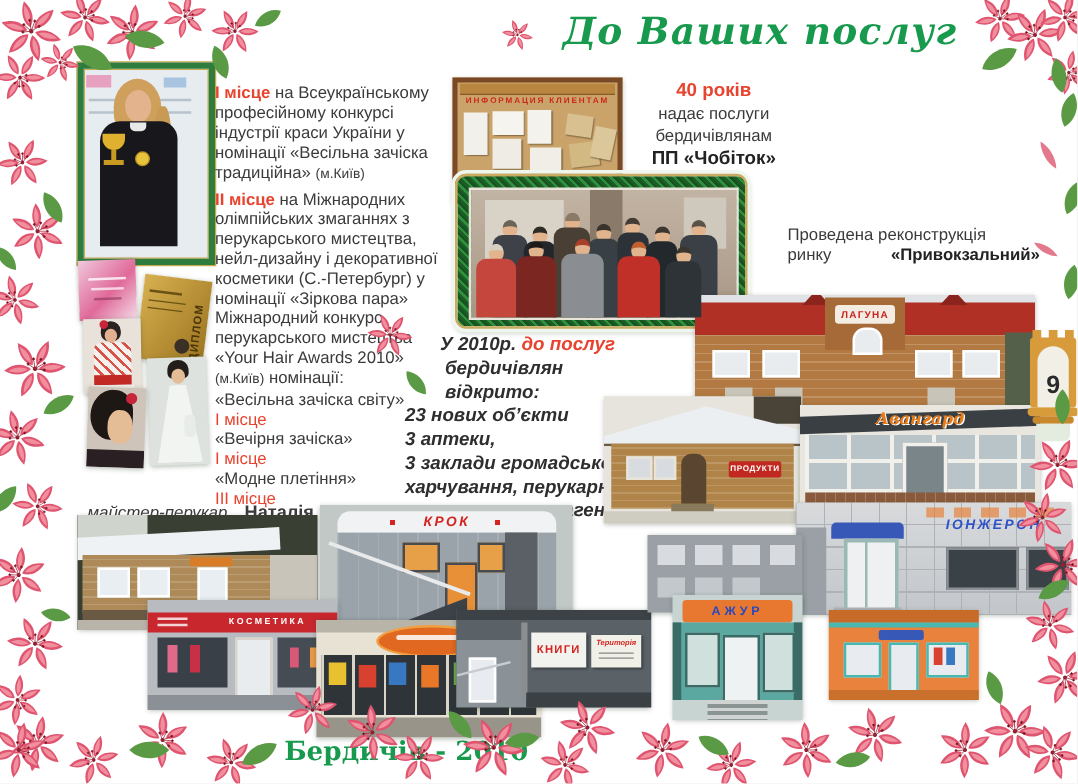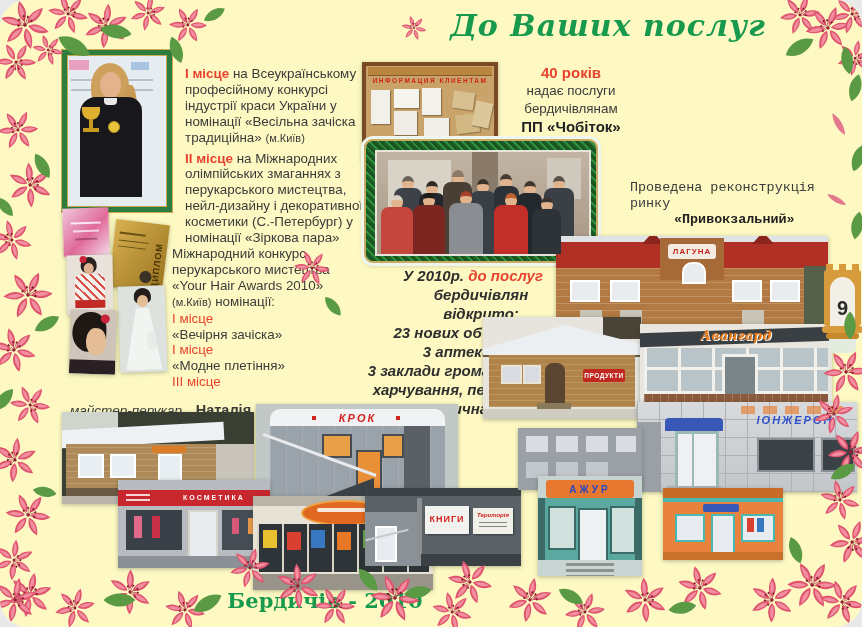--- a/index.html
+++ b/index.html
@@ -1,17 +1,17 @@
 <!DOCTYPE html>
 <html><head>
 <meta charset="utf-8">
 <style>
   html,body{margin:0;padding:0;background:#e9e9e9;}
-  .page{position:relative;width:862px;height:627px;background:#fef9c3;overflow:hidden;
-        font-family:"Liberation Sans",sans-serif;color:#3b3b3b;border-radius:27px;}
+  .page{position:relative;width:862px;height:627px;background:#ffffff;overflow:hidden;
+        font-family:"Liberation Sans",sans-serif;color:#3b3b3b;}
   .abs{position:absolute;}
   .photo{position:absolute;box-shadow:0 1px 4px rgba(40,60,40,.35);overflow:hidden;}
   .ph{position:absolute;}
   .red{color:#e8432e;}
   .bold{font-weight:bold;}
   .ital{font-style:italic;}
   .small{font-size:11px;}
   .title{position:absolute;left:418px;top:8px;width:380px;text-align:center;
          font-family:"DejaVu Serif",serif;font-style:italic;font-weight:bold;
          font-size:30px;color:#189a4e;letter-spacing:1px;}
@@ -92,36 +92,37 @@
     <div class="ph" style="left:28px;top:46px;width:9px;height:18px;background:#e8ece8;border-radius:4px;"></div>
   </div>
 
   <div class="photo" style="left:70px;top:310px;width:46px;height:64px;transform:rotate(2deg);background:#cfc4ba;">
     <div class="ph" style="left:2px;top:2px;width:34px;height:40px;background:#1e1815;border-radius:55% 45% 40% 50%;"></div>
     <div class="ph" style="left:30px;top:4px;width:9px;height:9px;background:#c8253a;border-radius:50%;"></div>
     <div class="ph" style="left:16px;top:18px;width:20px;height:27px;background:#e4bc96;border-radius:45%;"></div>
     <div class="ph" style="left:0;top:50px;width:46px;height:14px;background:#2a2024;"></div>
   </div>
 
-  <div class="txt" style="left:172px;top:66px;width:192px;margin-left:13px;">
+  <div class="txt" style="left:172px;top:66px;width:192px;">
     <span class="red bold">І місце</span>
     <span>на Всеукраїнському професійному конкурсі індустрії краси України у номінації «Весільна зачіска традиційна»</span>
     <span class="small">(м.Київ)</span>
     <div style="margin-top:4px;">
       <span class="red bold">ІІ місце</span>
       <span>на Міжнародних олімпійських змаганнях з перукарського мистецтва, нейл-дизайну і декоративної косметики (С.-Петербург) у номінації «Зіркова пара»</span>
     </div>
   </div>
 
   <div class="txt" style="left:172px;top:246px;width:172px;">
     <span>Міжнародний конкурс перукарського мистецтва «Your Hair Awards 2010»</span>
     <div>
       <span class="small">(м.Київ)</span>
       <span>номінації:</span>
     </div>
+    <div>«Весільна зачіска світу»</div>
     <div class="red">І місце</div>
     <div>«Вечірня зачіска»</div>
     <div class="red">І місце</div>
     <div>«Модне плетіння»</div>
     <div class="red">ІІІ місце</div>
   </div>
 
   <div class="abs" style="left:70px;top:402px;font-size:13.5px;">
     <span class="ital">майстер-перукар</span>
     <span class="bold" style="font-size:14.5px;margin-left:10px;">Наталія Крилик</span>
@@ -198,21 +199,21 @@
   </div>
 
   <div class="abs" style="left:495px;top:64px;width:152px;text-align:center;font-size:13.4px;line-height:18px;">
     <div class="red bold" style="font-size:15px;">40 років</div>
     <div>надає послуги</div>
     <div>бердичівлянам</div>
     <div class="bold" style="font-size:15px;color:#222;">ПП «Чобіток»</div>
   </div>
 
 
-  <div class="txt" style="left:630px;top:180px;width:205px;font-family:Liberation Mono, monospace;">
+  <div class="txt" style="left:630px;top:180px;width:205px;">
     <div>Проведена реконструкція</div>
     <div>
       <span>ринку</span>
       <span class="bold" style="color:#222;margin-left:44px;">«Привокзальний»</span>
     </div>
   </div>
 
   <div class="photo" style="left:556px;top:236px;width:272px;height:96px;background:#dfe3e6;">
     <div class="ph" style="left:0;top:6px;width:272px;height:26px;background:#b03026;"></div>
     <div class="ph" style="left:86px;top:-4px;width:0;height:0;border-left:11px solid transparent;border-right:11px solid transparent;border-bottom:12px solid #8a241c;"></div>
@@ -238,26 +239,26 @@
     <div class="ph" style="left:15px;top:0;width:7px;height:7px;background:#d89b3c;"></div>
     <div class="ph" style="left:28px;top:0;width:7px;height:7px;background:#d89b3c;"></div>
     <div class="ph" style="left:0;top:6px;width:37px;height:56px;background:#d89b3c;border-radius:3px;"></div>
     <div class="ph" style="left:6px;top:13px;width:25px;height:49px;background:#f2f0e6;border-radius:13px 13px 0 0;"></div>
     <div class="ph" style="left:0;top:33px;width:37px;text-align:center;font-size:20px;font-weight:bold;color:#2a2a2a;">9</div>
     <div class="ph" style="left:-2px;top:62px;width:41px;height:7px;background:#d89b3c;border-radius:4px;"></div>
     <div class="ph" style="left:2px;top:69px;width:33px;height:6px;background:#c8882e;border-radius:3px;"></div>
     <div class="ph" style="left:5px;top:75px;width:27px;height:14px;background:#e4ece0;border-radius:0 0 5px 5px;"></div>
   </div>
 
-  <div class="txt2" style="left:359px;top:266px;width:200px;text-align:center;">
+  <div class="txt2" style="left:324px;top:266px;width:200px;">
     <div style="margin-left:28px;">
       <span>У 2010р.</span>
       <span class="red">до послуг</span>
     </div>
-    <div style="margin-left:44px;font-style:italic;">бердичівлян відкрито:</div>
+    <div style="margin-left:32px;font-style:italic;">бердичівлян відкрито:</div>
     <div>23 нових об’єкти</div>
     <div>3 аптеки,</div>
     <div>3 заклади громадського</div>
     <div>харчування, перукарня</div>
     <div>та туристична агенція.</div>
   </div>
 
   <div class="photo" style="left:483px;top:317px;width:158px;height:102px;background:#e6e4dc;">
     <div class="ph" style="left:120px;top:0;width:38px;height:22px;background:#4a4438;"></div>
     <div class="ph" style="left:0;top:8px;width:158px;height:30px;background:#eceff2;

